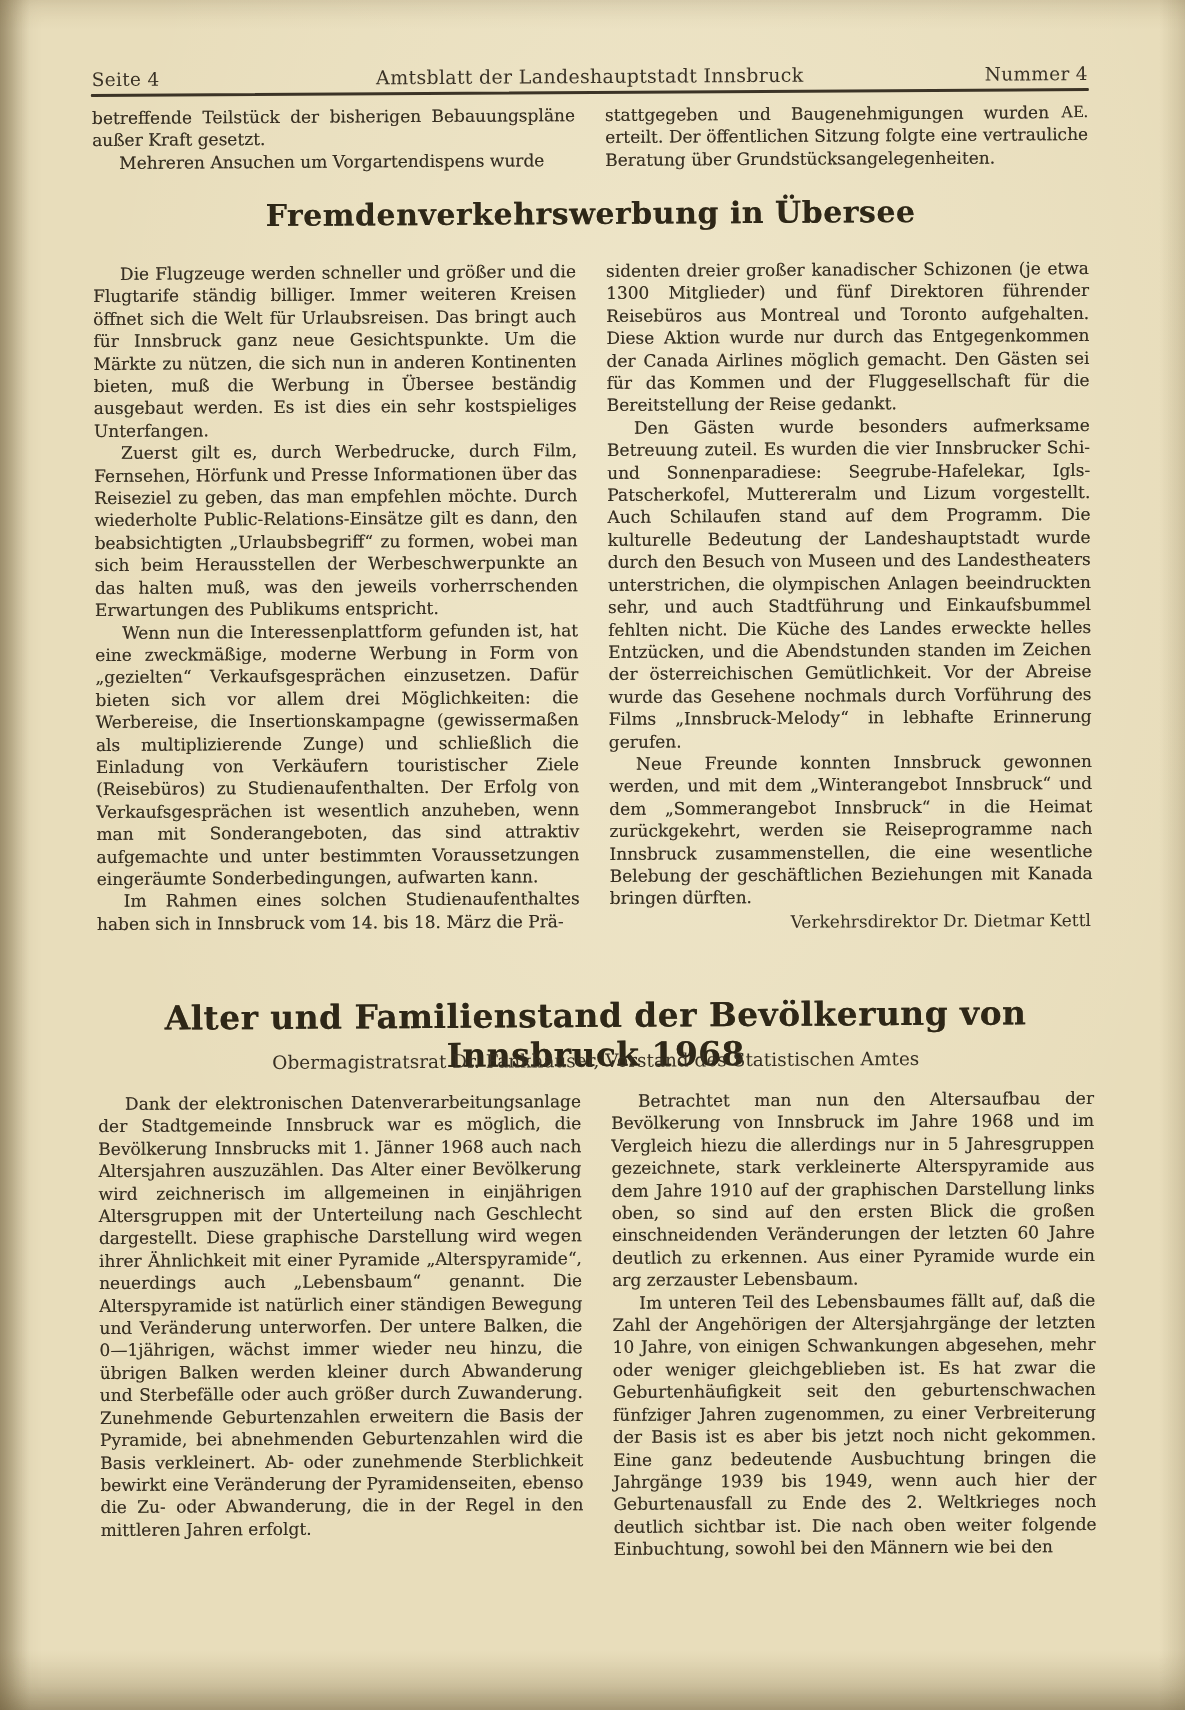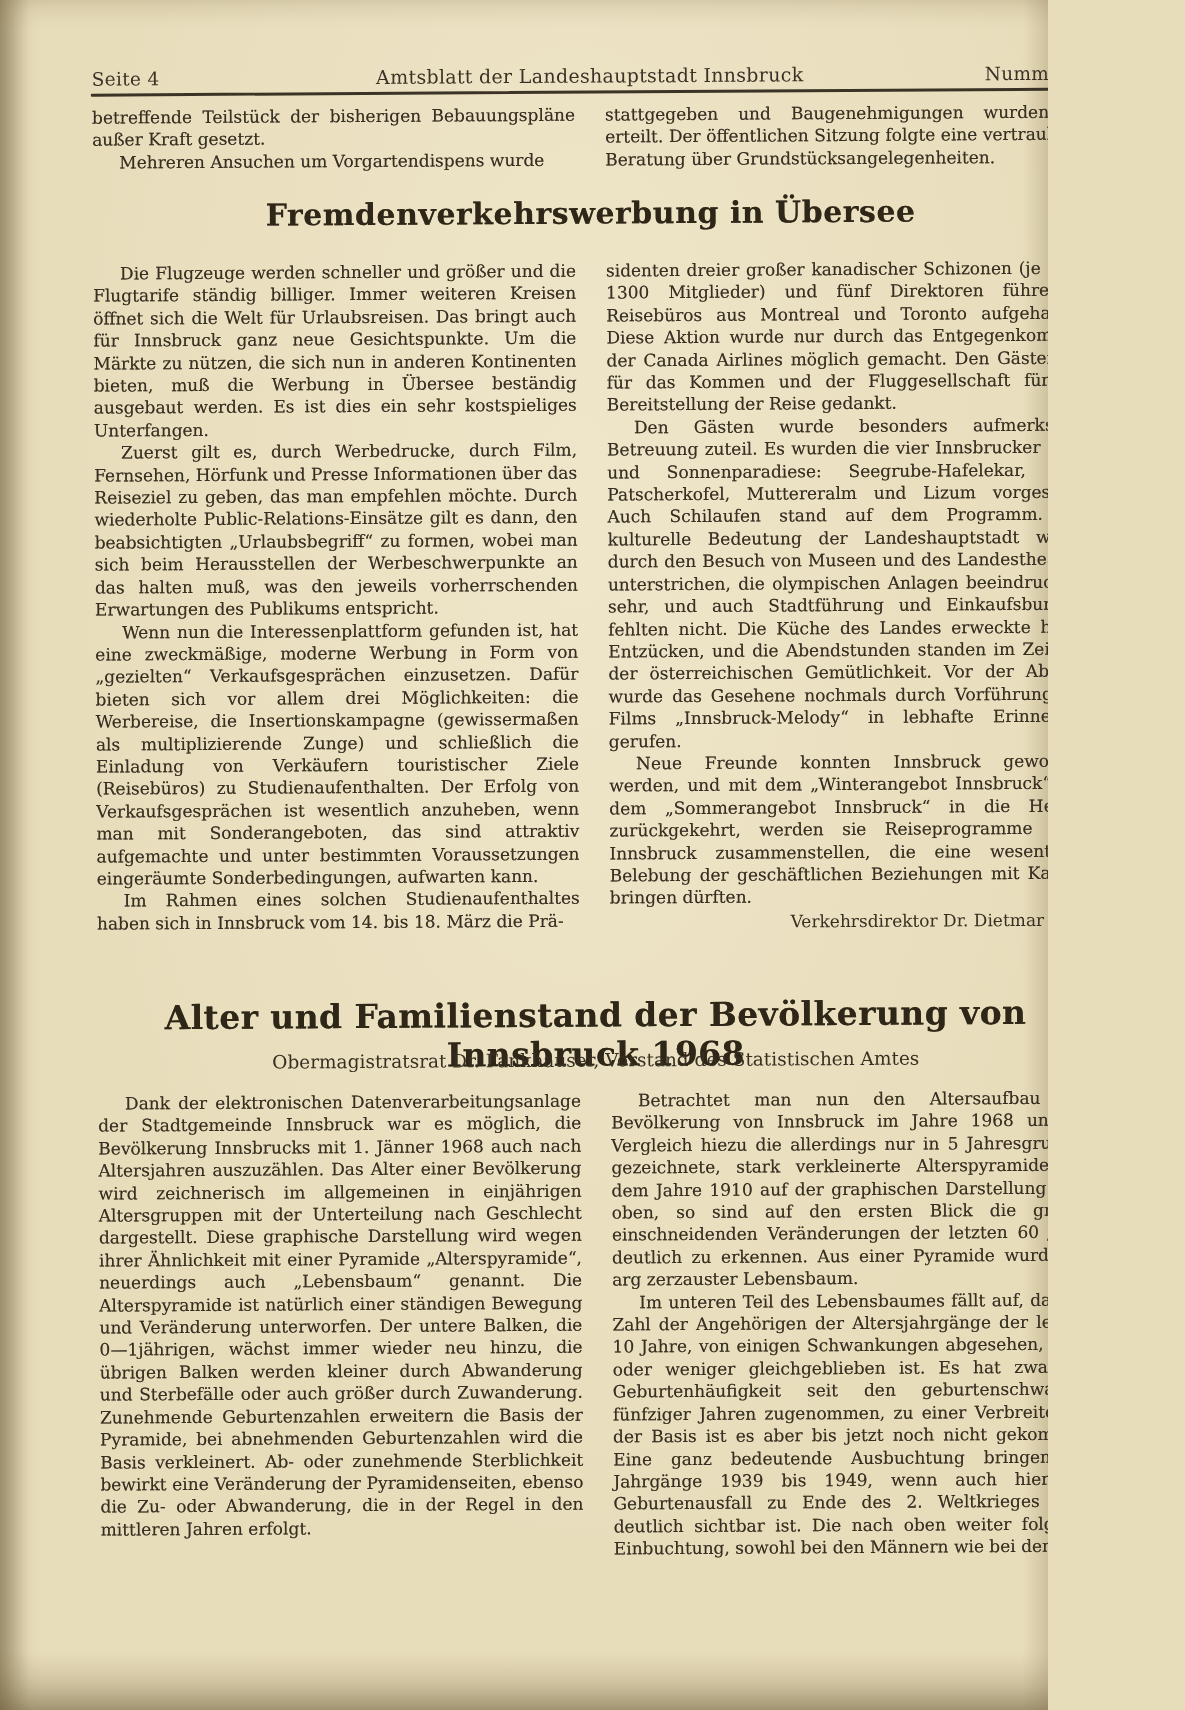--- a/index.html
+++ b/index.html
@@ -2,21 +2,21 @@
 <html lang="de"><head>
 <meta charset="utf-8">
 <style>
   html,body{margin:0;padding:0;}
   body{
     width:1185px;height:1710px;
     background:#e8ddbb;
     font-family:"DejaVu Serif","Liberation Serif",serif;
   }
   .paper{
-    position:relative;width:1048px;height:1710px;overflow:hidden;
+    position:relative;width:1185px;height:1710px;overflow:hidden;
     background:
       radial-gradient(ellipse at 55% 30%, rgba(255,252,238,0.30), rgba(255,252,238,0) 62%),
       linear-gradient(90deg, rgba(110,92,52,0.30), rgba(110,92,52,0) 30px),
       linear-gradient(270deg, rgba(110,92,52,0.16), rgba(110,92,52,0) 26px),
       linear-gradient(0deg, rgba(110,92,52,0.28), rgba(110,92,52,0) 60px),
       linear-gradient(180deg, rgba(140,120,75,0.12), rgba(140,120,75,0) 30px),
       #e8ddbb;
     box-shadow:
       inset 22px 0 30px -14px rgba(90,74,42,0.45),
       inset 0 -26px 36px -18px rgba(90,74,42,0.40);

